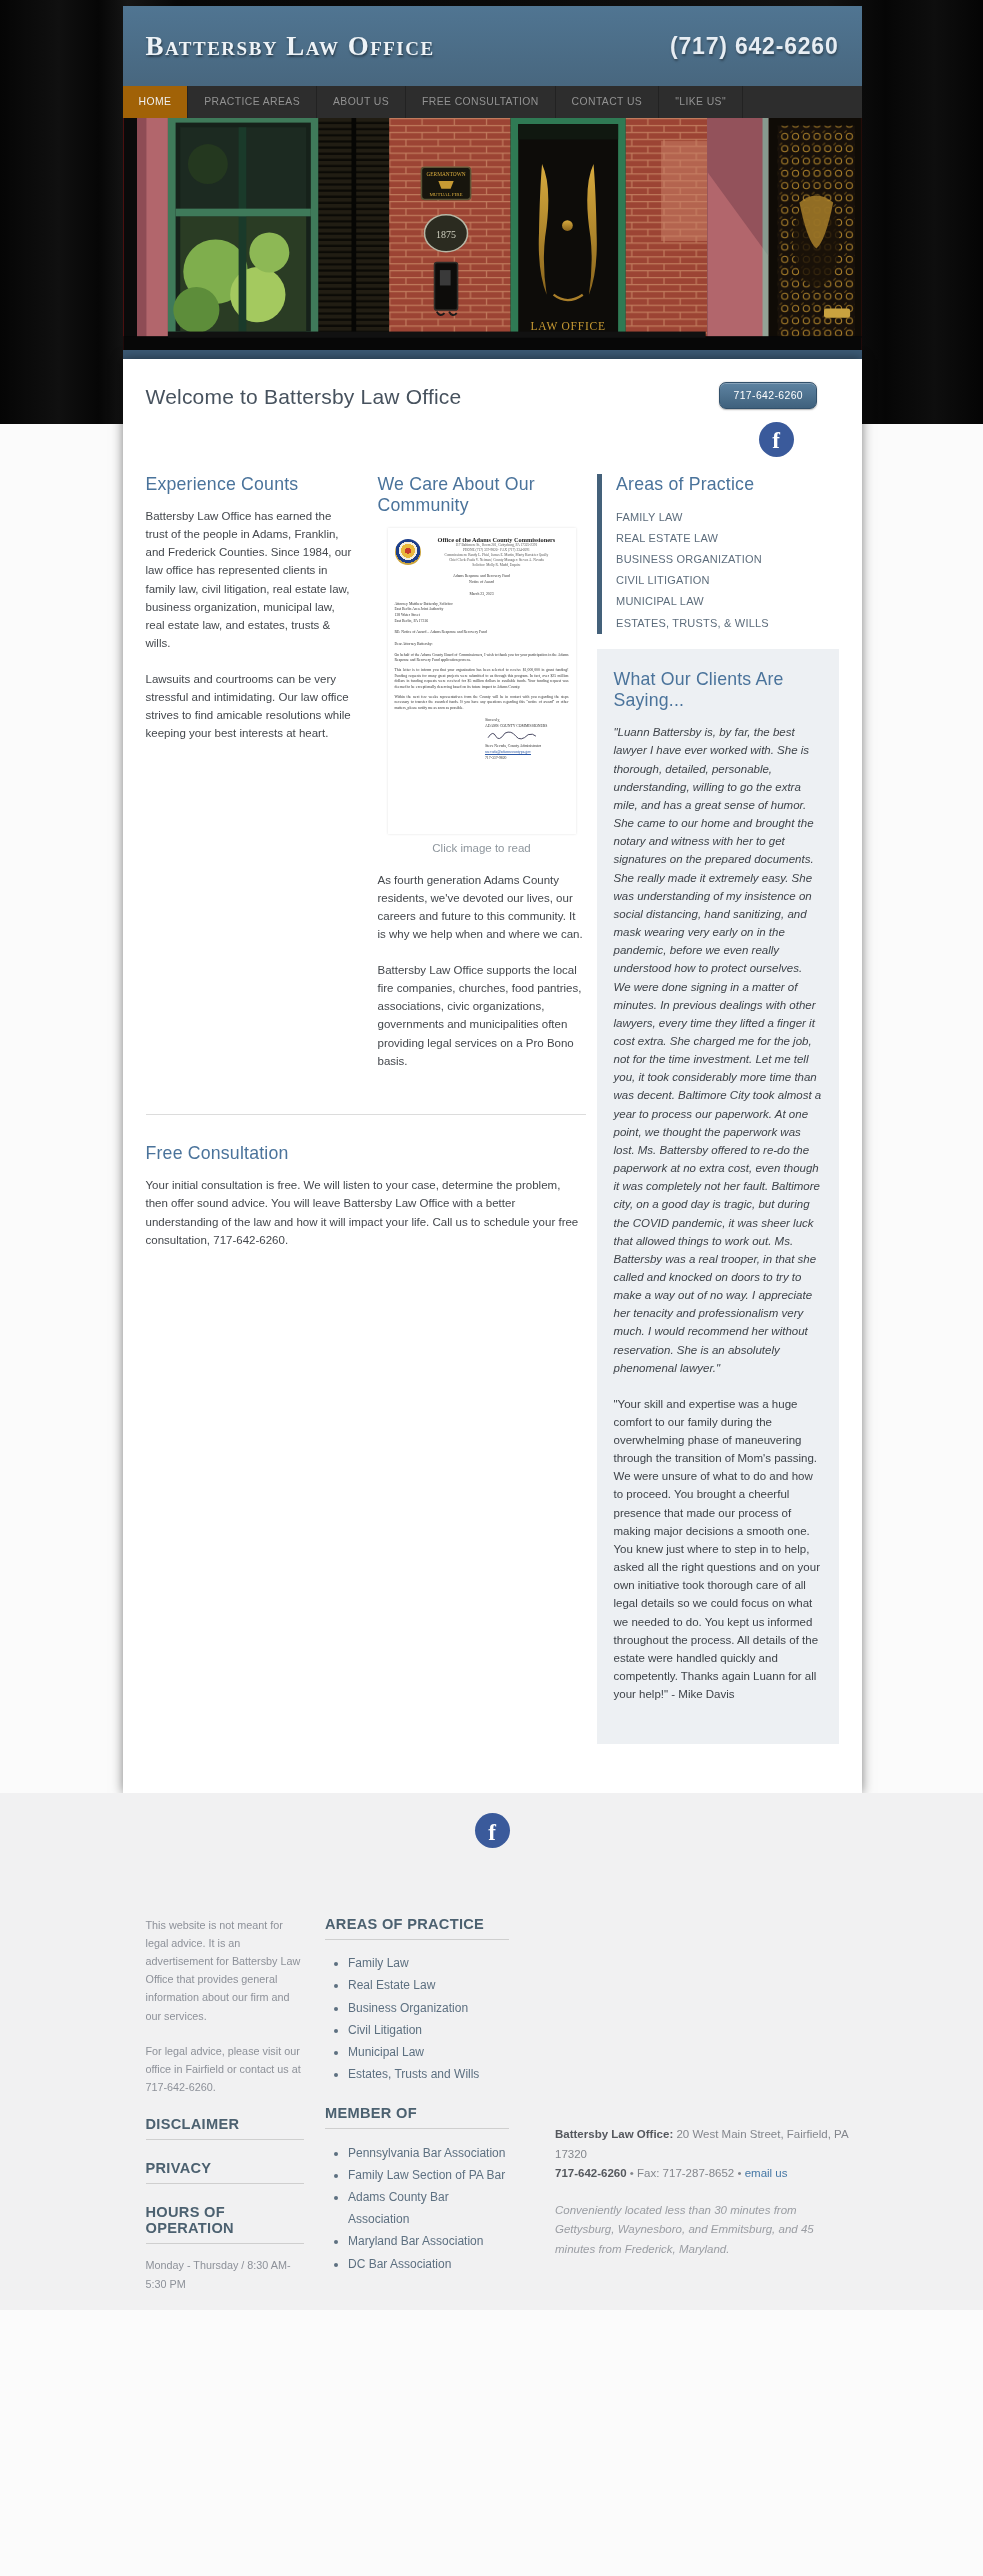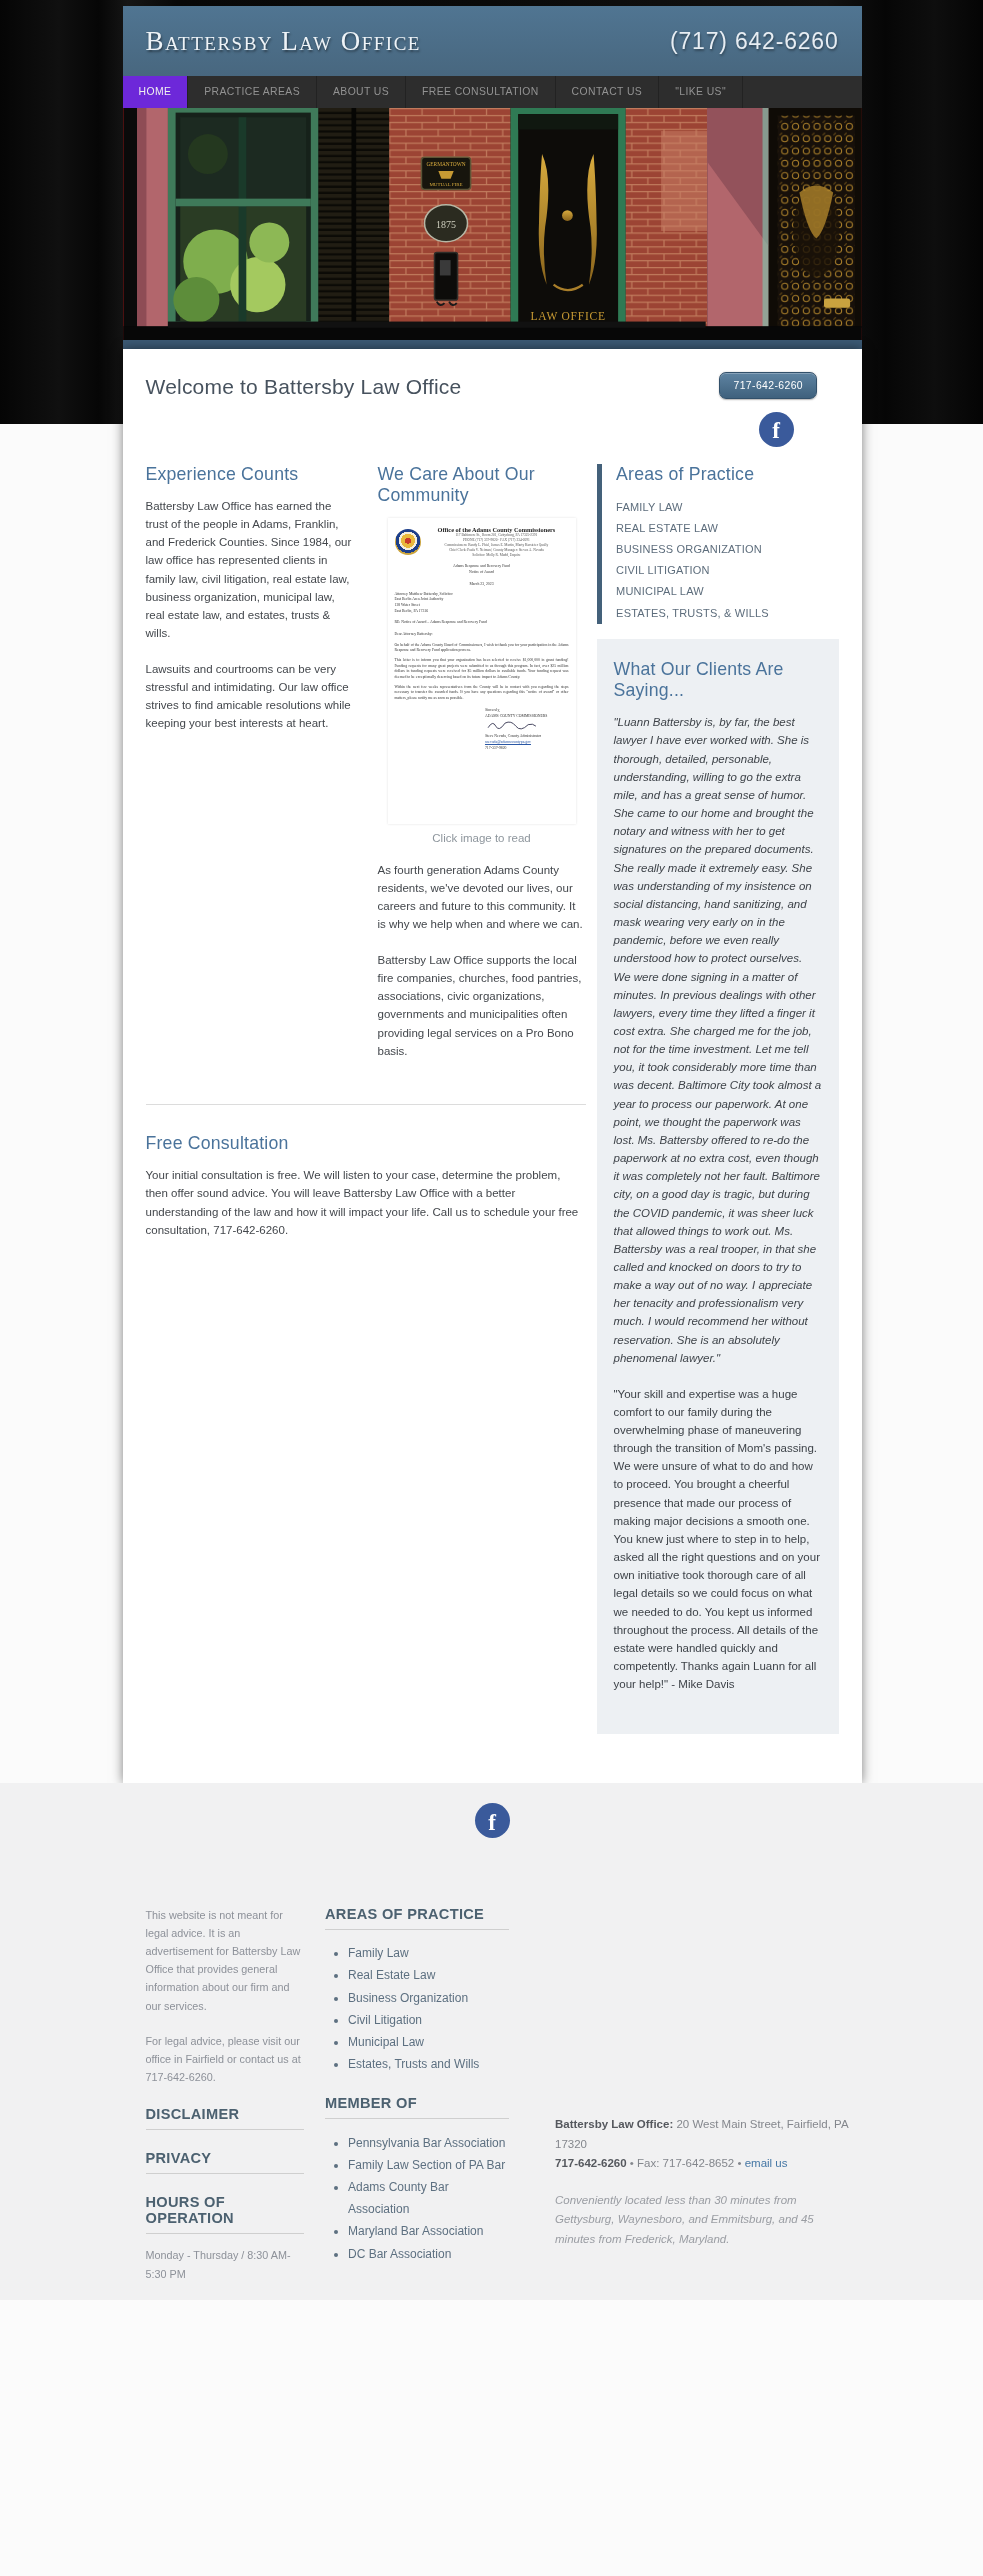--- a/index.html
+++ b/index.html
@@ -6,31 +6,31 @@
   body { background:#fbfbfb; font-family:"Liberation Sans", sans-serif; position:relative; width:984px; }
 
   
   .top-bg { position:absolute; top:0; left:0; width:100%; height:424px; z-index:0;
     background:
       linear-gradient(90deg,#050505 0%,#101010 6%,#060606 10%,#161616 13%,#080808 18%,#0a0a0a 50%,#121212 84%,#060606 90%,#0e0e0e 95%,#040404 100%),
       #0a0a0a; }
   .wrap { width:739px; margin:0 auto; position:relative; z-index:1; }
 
   
-  .site-header { margin-top:6.1px; height:70px; background:linear-gradient(#507592,#48677f);
-    display:flex; align-items:center; justify-content:space-between; padding:0 23px; }
+  .site-header { margin-top:6.1px; height:80px; background:linear-gradient(#507592,#48677f);
+    display:flex; align-items:center; justify-content:space-between; padding:0 23px;font-weight:bold; }
   .logo { font-family:"Liberation Serif", serif; font-variant:small-caps; font-size:27px;
     color:#eef3f7; letter-spacing:1.5px; text-shadow:0.8px 1.5px 2.3px rgba(0,0,0,.45); }
   .header-phone { font-size:23px; color:#e7edf3; letter-spacing:0.8px; text-shadow:0.8px 1.5px 2.3px rgba(0,0,0,.35); }
 
   
   .nav { height:32px; background:#2d2d2d; display:flex; }
   .nav a { display:block; line-height:32px; padding:0 16px; font-size:10.4px; letter-spacing:0.4px;
     color:#929292; text-decoration:none; border-right:0.8px solid #222; }
-  .nav a.active { background:#6d28d9; color:#efefef; }
+  .nav a.active { background:#a16207; color:#efefef; }
 
   
   .hero { height:232px; background:#b91c1c; }
   .hero svg { display:block; }
   .blue-bar { height:9.2px; background:#3c5a75; }
 
   
   .content-box { background:#fff; box-shadow:0 0 10.8px rgba(0,0,0,.5); padding:23px 23px 49px; }
 
   .welcome-row { display:flex; justify-content:space-between; align-items:flex-start; }
@@ -347,21 +347,21 @@
           <li>Family Law Section of PA Bar</li>
           <li>Adams County Bar Association</li>
           <li>Maryland Bar Association</li>
           <li>DC Bar Association</li>
         </ul>
       </div>
 
       <div class="fcol3">
         <div class="addr">
           <b>Battersby Law Office:</b><span> 20 West Main Street,  Fairfield, PA 17320</span><br>
-          <b>717-642-6260</b><span> • </span><span>Fax: 717-642-8652</span><span> • </span><a>email us</a>
+          <b>717-642-6260</b><span> • </span><span>Fax: 717-287-8652</span><span> • </span><a>email us</a>
         </div>
         <div class="loc">Conveniently located less than 30 minutes from Gettysburg, Waynesboro, and Emmitsburg, and 45 minutes from Frederick, Maryland.</div>
       </div>
     </div>
 
   </div>
 </div>
 
 
 </body></html>

